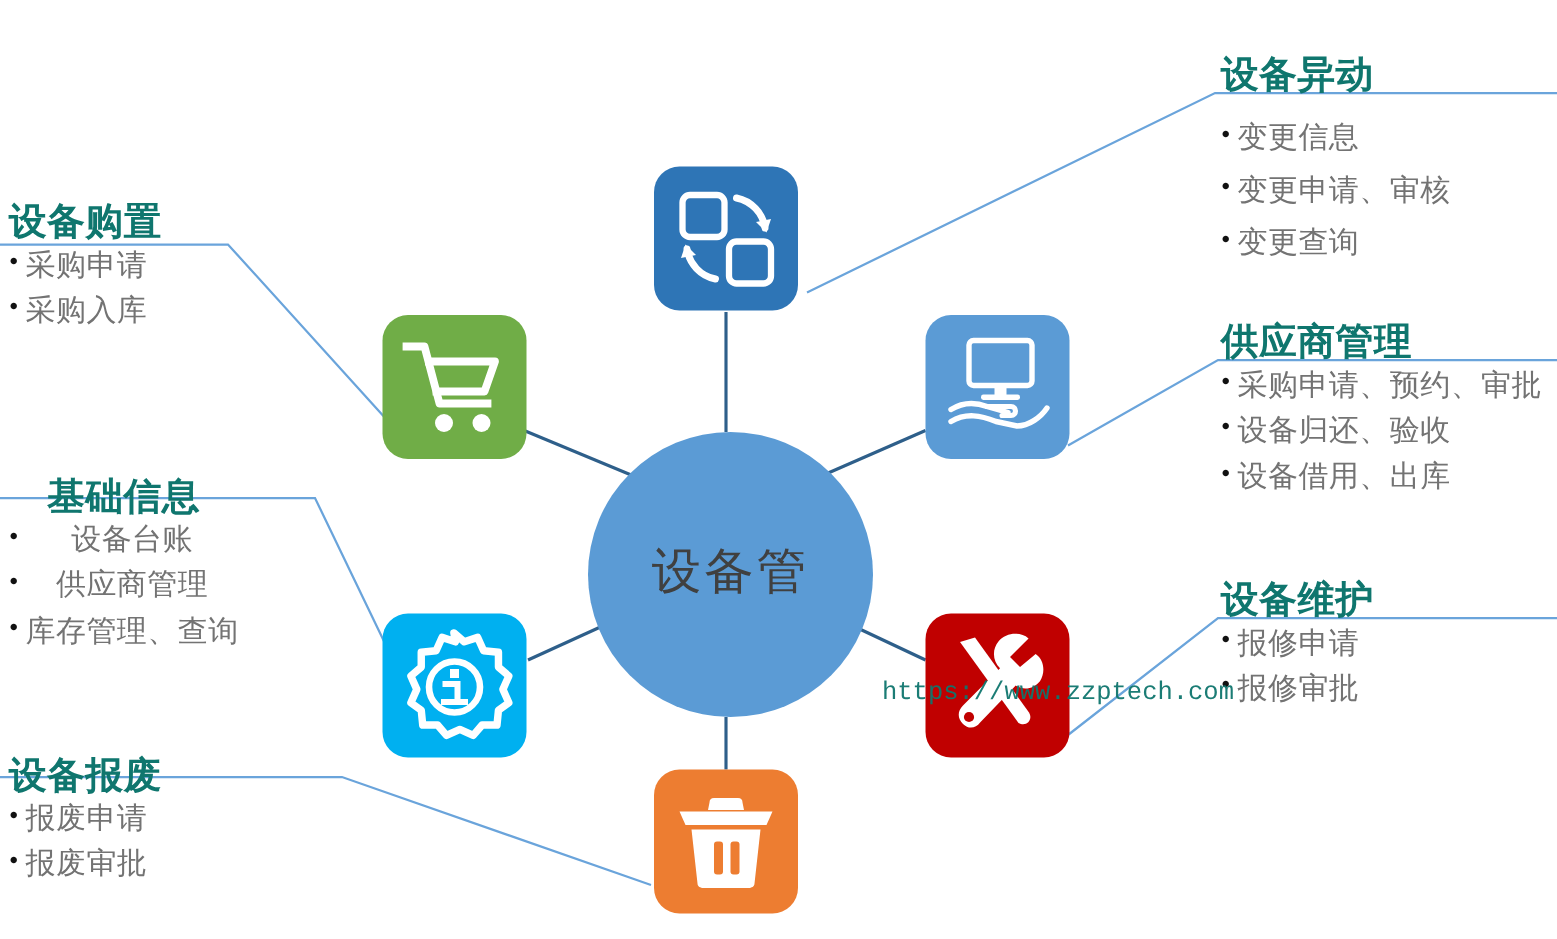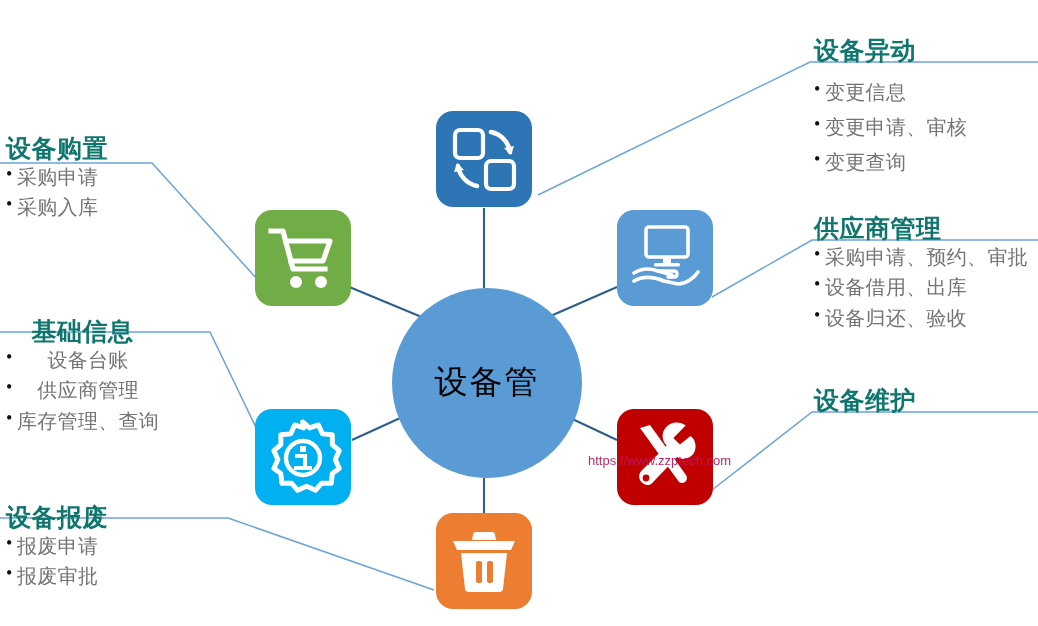--- a/index.html
+++ b/index.html
@@ -37,28 +37,28 @@
   }
   .tile svg{display:block;}
 
   
   #hub{
     position:absolute;border-radius:50%;
     display:flex;align-items:center;justify-content:center;
     text-align:center;
   }
   #hub .hubtext{
-    color:#000000;font-size:33px;line-height:1.32;
+    color:#404040;font-size:33px;line-height:1.32;
     letter-spacing:2px;font-family:"Liberation Serif","DejaVu Serif",serif;
   }
 
   
   #wm{
-    position:absolute;color:#be185d;font-size:13px;
-    font-family:Liberation Sans, sans-serif;
+    position:absolute;color:#0f766e;font-size:17px;
+    font-family:Liberation Mono, monospace;
     white-space:nowrap;opacity:.95;
   }
 </style>
 </head>
 <body>
 
 <div id="stage">
 
   <svg id="wires" viewBox="0 0 1038 626" width="1038" height="626">
     <g id="hub-spokes" stroke="#2E5F8A" stroke-width="2.1" fill="none">
@@ -123,27 +123,31 @@
       <li style="line-height:1.75;">变更信息</li>
       <li style="line-height:1.75;">变更申请、审核</li>
       <li style="line-height:1.75;">变更查询</li>
     </ul>
   </div>
 
   <div class="block" style="left:814px;top:200px;">
     <div class="hd">供应商管理</div>
     <ul>
       <li>采购申请、预约、审批</li>
+      <li>设备归还、验收</li>
       <li>设备借用、出库</li>
-      <li>设备归还、验收</li>
     </ul>
   </div>
 
   <div class="block" style="left:814px;top:372px;">
     <div class="hd">设备维护</div>
+    <ul>
+      <li>报修申请</li>
+      <li>报修审批</li>
+    </ul>
   </div>
 
   <div class="tile" style="left:436px;top:111px;background:#2E75B6;">
     <svg width="74" height="74" viewBox="0 0 74 74">
       <rect x="8" y="8" width="28" height="28" rx="5" ry="5" fill="none" stroke="#ffffff" stroke-width="4.2"></rect>
       <rect x="39" y="39" width="28" height="28" rx="5" ry="5" fill="none" stroke="#ffffff" stroke-width="4.2"></rect>
       <path d="M44 10 A24 24 0 0 1 63 30" fill="none" stroke="#ffffff" stroke-width="4.6" stroke-linecap="round"></path>
       <path d="M57 26 L64 33 L67 24 Z" fill="#ffffff"></path>
       <path d="M30 64 A24 24 0 0 1 11 44" fill="none" stroke="#ffffff" stroke-width="4.6" stroke-linecap="round"></path>
       <path d="M17 48 L10 41 L7 50 Z" fill="#ffffff"></path>

